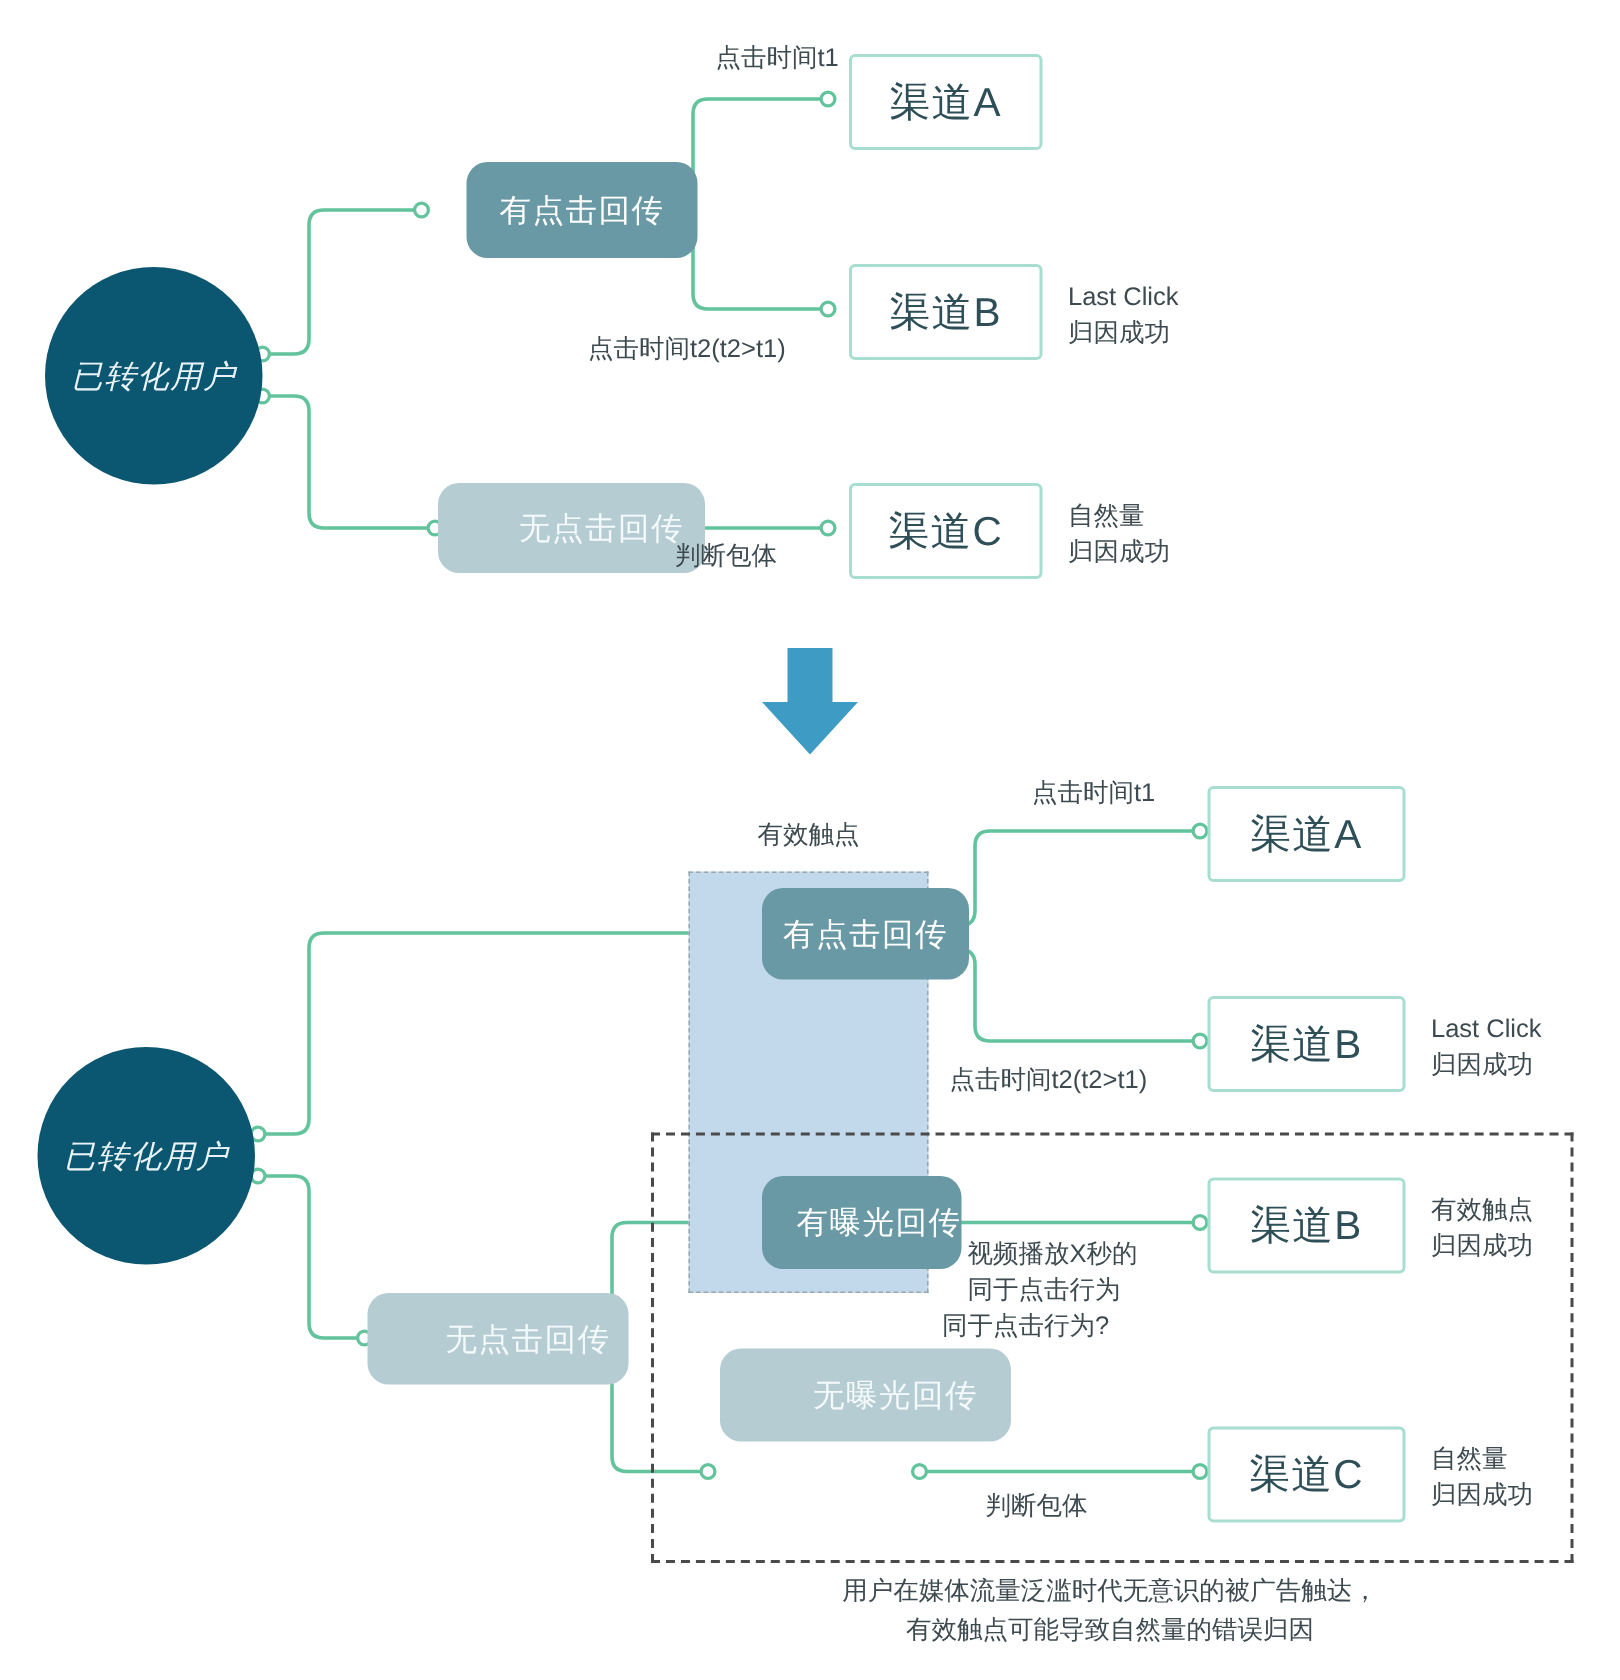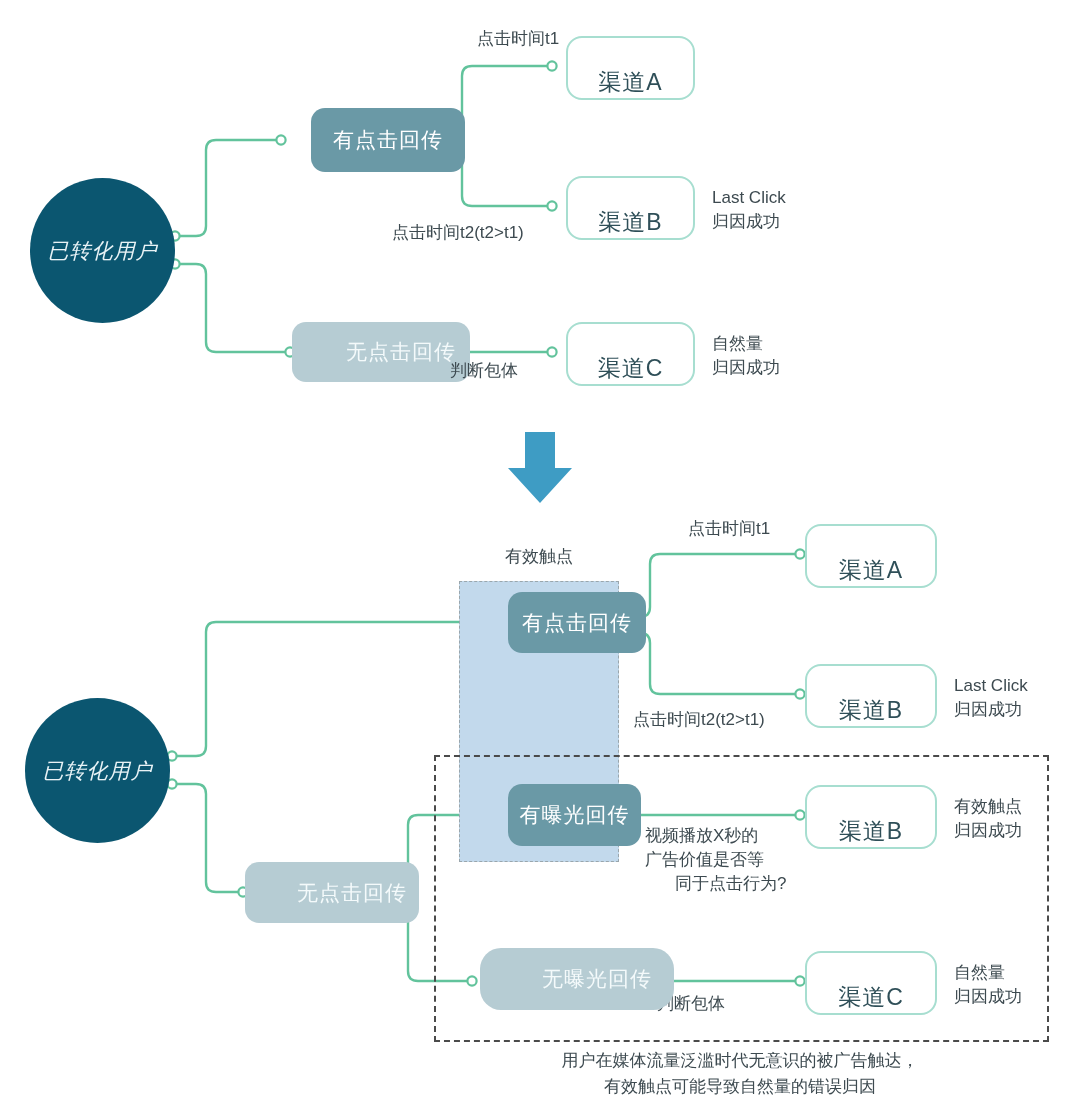--- a/index.html
+++ b/index.html
@@ -23,24 +23,24 @@
   }
   .pill{
     position:absolute;border-radius:14px;
     display:flex;align-items:center;justify-content:center;
     color:#ffffff;font-size:21px;letter-spacing:1px;
   }
   .pill.dark{background:#6a99a6;margin-left:28px;}
   .pill.light{background:#b6ccd3;color:#f4fafb;padding-left:40px;}
 
   .chan{
-    position:absolute;border:2px solid #a7ded0;border-radius:16px;
+    position:absolute;border:2px solid #a7ded0;border-radius:4px;
     background:#ffffff;
-    display:flex;align-items:flex-end;justify-content:center;
-    color:#2f4f58;font-size:23px;letter-spacing:1px;
+    display:flex;align-items:center;justify-content:center;
+    color:#2f4f58;font-size:27px;letter-spacing:1px;
   }
 
   
   .lbl{position:absolute;font-size:17px;color:#3d4a50;line-height:1.35;white-space:pre;}
   .lbl.c{text-align:center;}
 
   
   .hl-band{
     position:absolute;background:#c2d9ec;
     border:1px dashed #9aa6ac;
@@ -170,47 +170,47 @@
   </div>
 
   <div class="pill dark zlift" style="left:480px;top:592px;width:138px;height:61px;">
     <span>有点击回传</span>
   </div>
 
   <div class="pill light zlift" style="left:245px;top:862px;width:134px;height:61px;">
     <span>无点击回传</span>
   </div>
 
-  <div class="pill dark zlift" style="left:480px;top:784px;width:133px;height:62px;">
+  <div class="pill dark zlift" style="left:480px;top:784px;width:133px;height:62px;justify-content:flex-end;">
     <span>有曝光回传</span>
   </div>
 
-  <div class="pill light zlift" style="left:480px;top:948px;width:154px;height:62px;border-radius:21px;">
+  <div class="pill light zlift" style="left:480px;top:899px;width:154px;height:62px;">
     <span>无曝光回传</span>
   </div>
 
   <div class="chan zlift" style="left:805px;top:524px;width:128px;height:60px;">
     <span>渠道A</span>
   </div>
   <div class="chan zlift" style="left:805px;top:664px;width:128px;height:60px;">
     <span>渠道B</span>
   </div>
   <div class="chan zlift" style="left:805px;top:785px;width:128px;height:60px;">
     <span>渠道B</span>
   </div>
   <div class="chan zlift" style="left:805px;top:951px;width:128px;height:60px;">
     <span>渠道C</span>
   </div>
 
   <div class="lbl" style="left:688px;top:518px;">点击时间t1</div>
   <div class="lbl" style="left:633px;top:709px;">点击时间t2(t2&gt;t1)</div>
 
   <div class="lbl" style="left:645px;top:825px;">视频播放X秒的</div>
-  <div class="lbl" style="left:645px;top:849px;">广告价值是否等</div>
-  <div class="lbl" style="left:675px;top:873px;">同于点击行为?</div>
+  <div class="lbl" style="left:645px;top:849px;">同于点击行为</div>
+  <div class="lbl" style="left:628px;top:873px;">同于点击行为?</div>
 
   <div class="lbl" style="left:657px;top:993px;">判断包体</div>
 
   <div class="lbl" style="left:954px;top:675px;">Last Click</div>
   <div class="lbl" style="left:954px;top:699px;">归因成功</div>
 
   <div class="lbl" style="left:954px;top:796px;">有效触点</div>
   <div class="lbl" style="left:954px;top:820px;">归因成功</div>
 
   <div class="lbl" style="left:954px;top:962px;">自然量</div>

